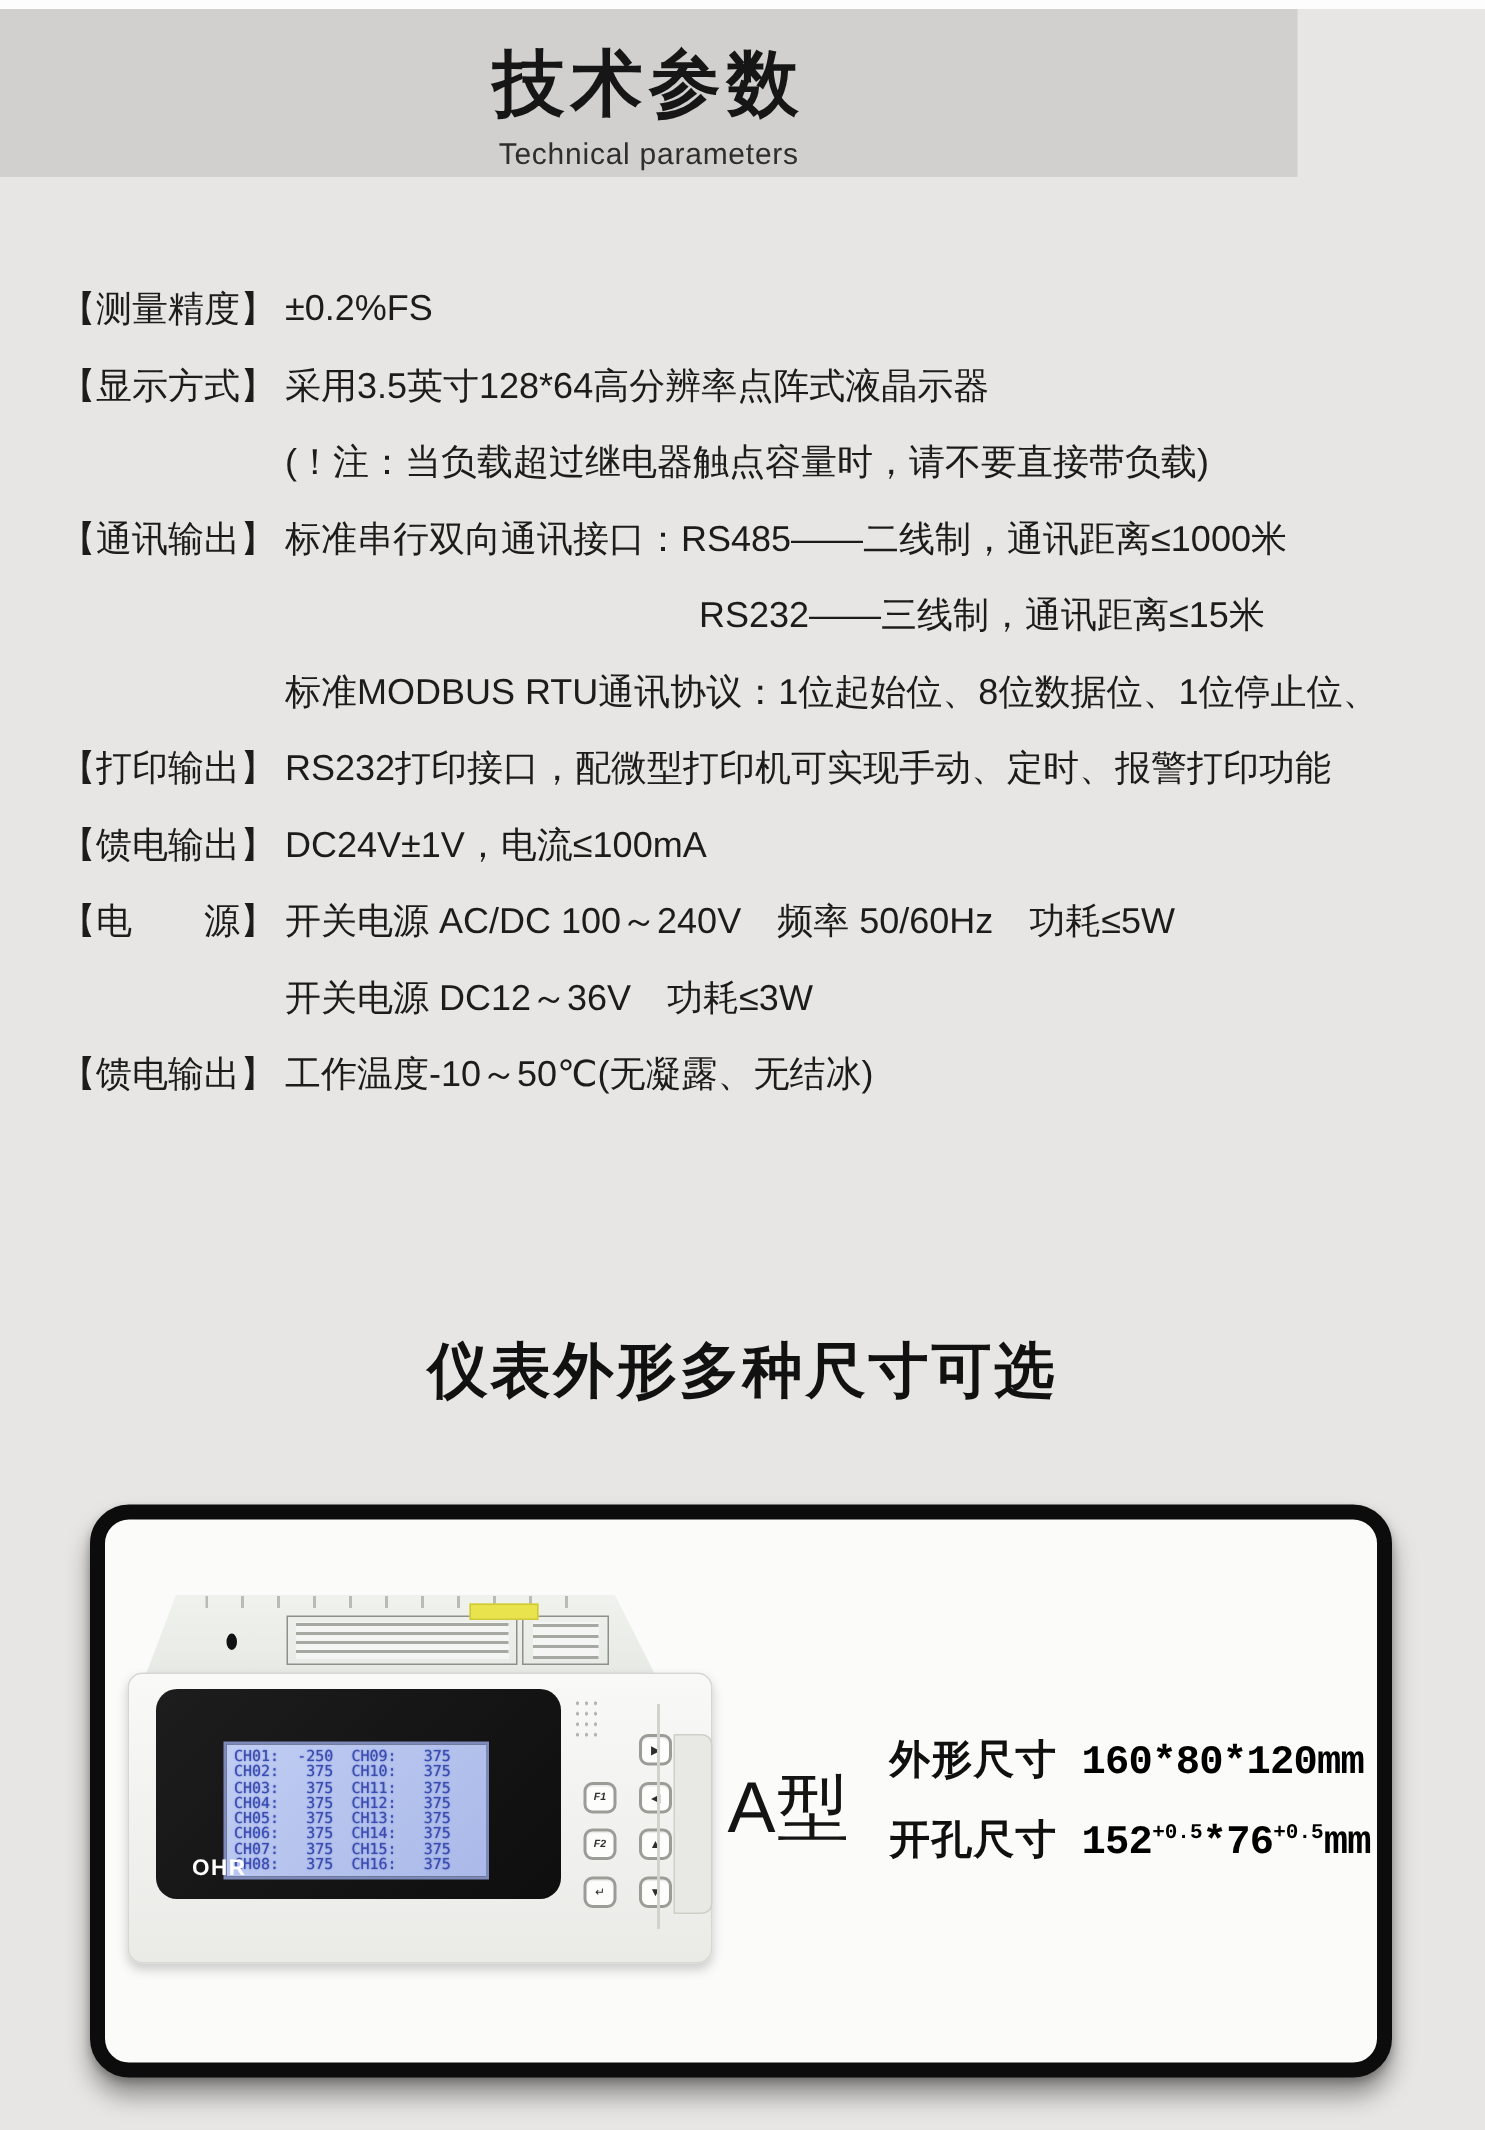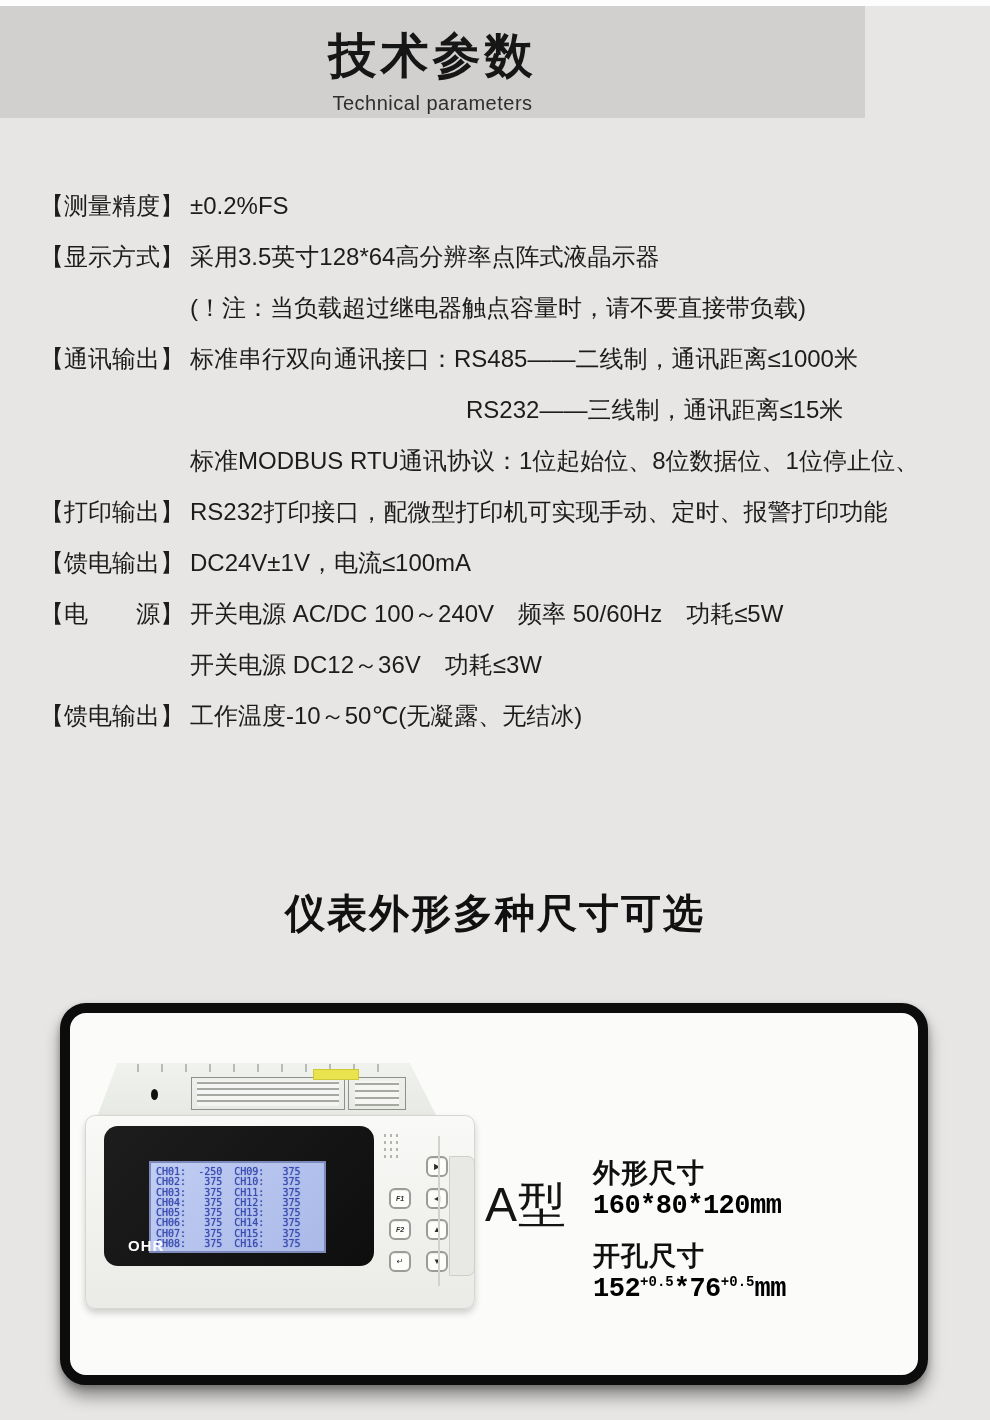--- a/index.html
+++ b/index.html
@@ -95,21 +95,21 @@
   .btn.fkey { font-size:7px; font-weight:bold; font-style:italic; }
   .flange {
     position:absolute; left:363px; top:40px; width:26px; height:120px;
     background:#e8e8e4; border:1px solid #cfcfca; border-radius:0 7px 7px 0;
   }
   .seam { position:absolute; left:352px; top:20px; width:2px; height:150px; background:#d2d2cd; }
 
   .model-label { position:absolute; left:415px; top:160px; font-size:48px; color:#141414; letter-spacing:1px; }
 
   .dims { position:absolute; left:523px; top:142px; }
-  .dim-row { display:flex; align-items:baseline; margin-bottom:17px;flex-direction:column; }
+  .dim-row { display:flex; align-items:baseline; margin-bottom:17px; }
   .dim-label { font-size:27px; font-weight:bold; letter-spacing:1px; color:#101010; width:128px; }
   .dim-value { font-size:27px; font-weight:bold; letter-spacing:-0.5px; color:#000;font-family:Liberation Mono, monospace; }
   .dim-value sup { font-size:14px; font-weight:bold; vertical-align:super; letter-spacing:0; }
 </style>
 </head>
 <body>
 
 <div class="top-strip"></div>
 
 <div class="header">

